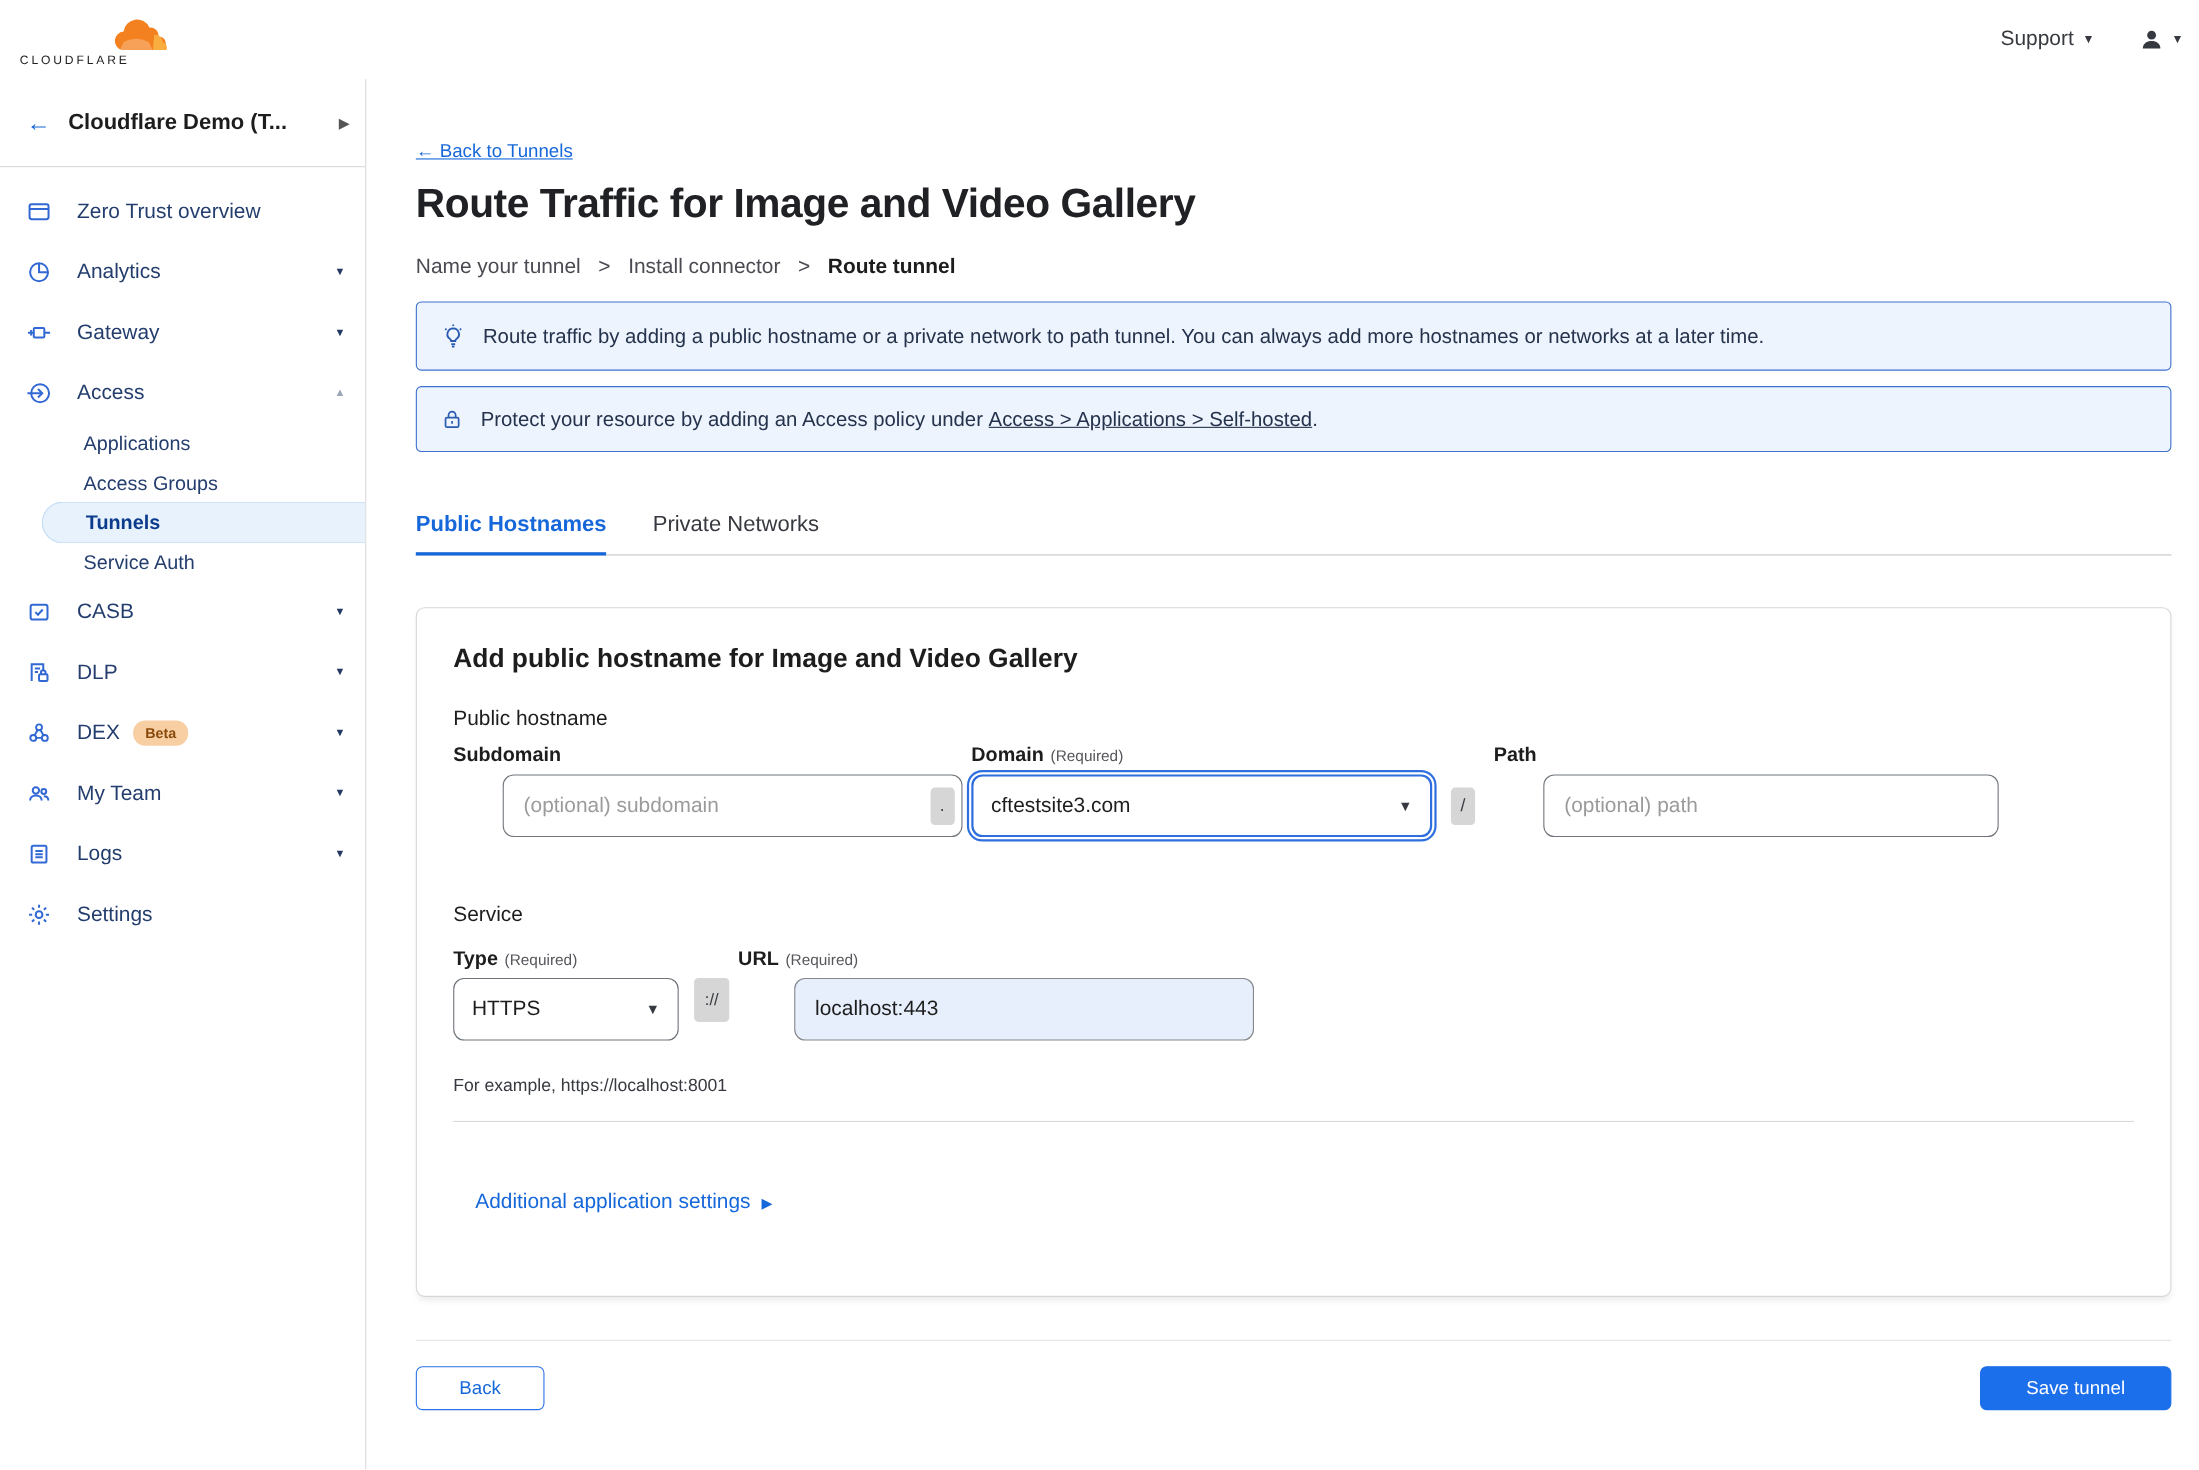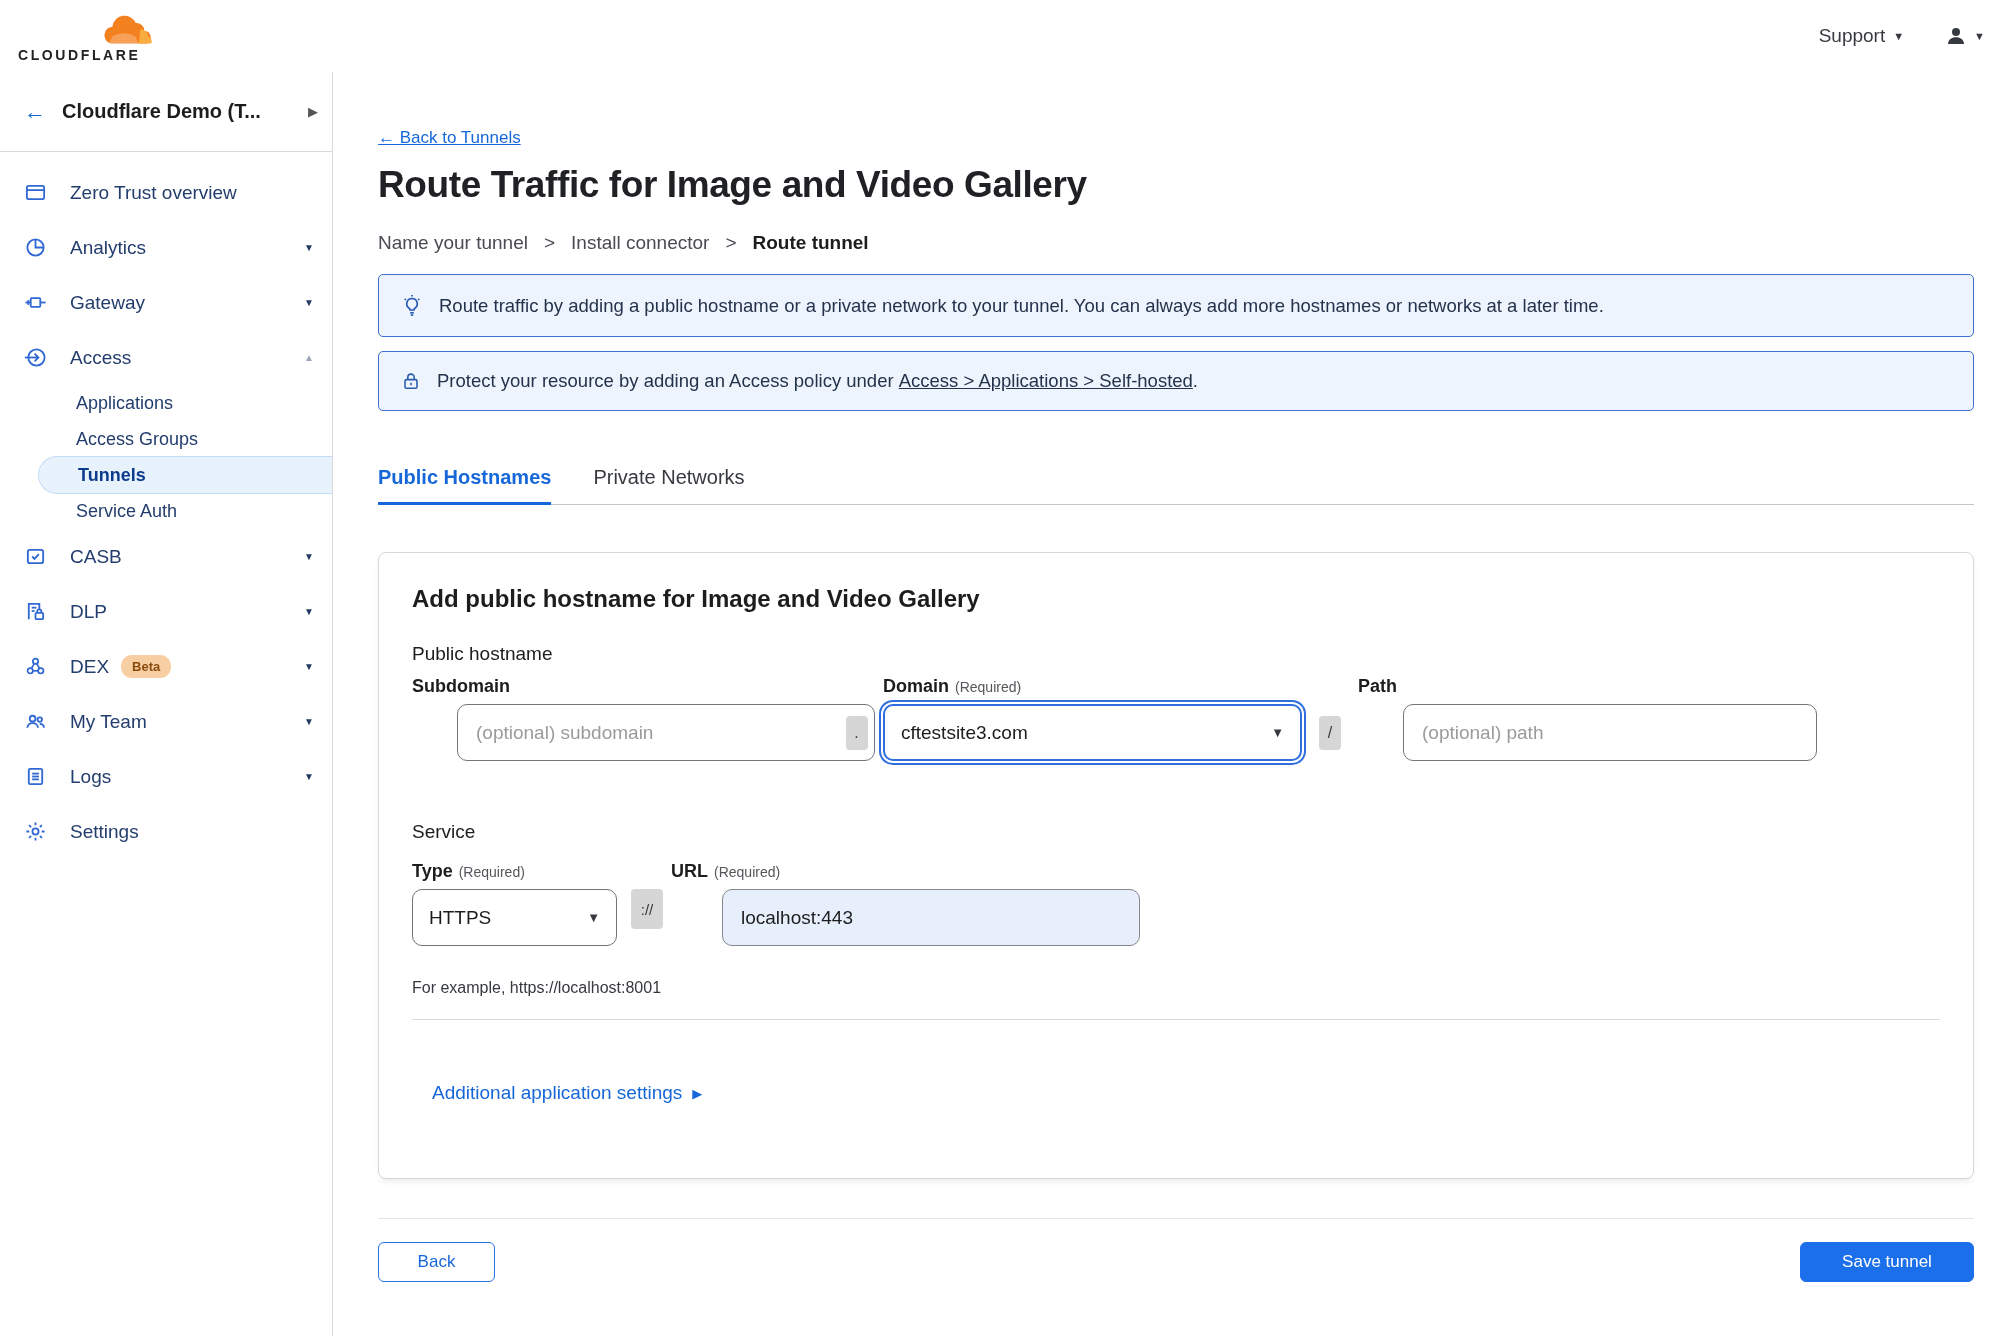--- a/index.html
+++ b/index.html
@@ -4,21 +4,21 @@
 <style>
   * { margin:0; padding:0; box-sizing:border-box; }
   html,body { width:1999px; height:1336px; }
   body { font-family:"Liberation Sans", sans-serif; background:#fff; color:#1d1d1d; }
   .screen { position:relative; width:1999px; height:1336px; overflow:hidden; background:#fff; }
 
   
   .topbar { position:absolute; top:0; left:0; right:0; height:72px; background:#fff; display:flex; align-items:center; padding:0 14px 0 18px; }
   .logo { display:flex; flex-direction:column; align-items:flex-start; line-height:1; }
   .logo svg { margin-left:70px; }
-  .logo-text { font-size:14px; font-weight:700; letter-spacing:2.6px; color:#222; margin-top:2px; }
+  .logo-text { font-size:11px; font-weight:400; letter-spacing:2.6px; color:#222; margin-top:2px; }
   .topbar-right { margin-left:auto; display:flex; align-items:center; color:#36393f; }
   .support { display:flex; align-items:center; gap:8px; font-size:19px; cursor:pointer; }
   .caret { font-size:11px; color:#36393f; }
   .user-menu { display:flex; align-items:center; gap:6px; margin-left:40px; cursor:pointer; }
 
   
   .sidebar { position:absolute; top:72px; left:0; width:333px; bottom:0; background:#fff; border-right:1px solid #d9d9d9; }
   .side-header { height:80px; display:flex; align-items:center; padding:0 14px 0 24px; border-bottom:1px solid #d9d9d9; }
   .side-back { color:#1667d9; font-size:22px; cursor:pointer; }
   .side-title { font-size:20px; font-weight:700; color:#1d1d1d; margin-left:16px; flex:1; white-space:nowrap; overflow:hidden; }
@@ -283,21 +283,21 @@
       <span class="icon">
         <svg width="24" height="24" viewBox="0 0 24 24" fill="none" stroke="#2b5cb0" stroke-width="1.7">
           <path d="M12 4.5 a5.3 5.3 0 0 0 -2.9 9.7 c.6.4 1 1.1 1 1.8 h3.8 c0-.7.4-1.4 1-1.8 A5.3 5.3 0 0 0 12 4.5z"></path>
           <line x1="10.2" y1="18.8" x2="13.8" y2="18.8"></line>
             <line x1="10.8" y1="21" x2="13.2" y2="21"></line>
           <line x1="12" y1="1" x2="12" y2="2.4"></line>
             <line x1="4.8" y1="4.8" x2="5.9" y2="5.9"></line>
             <line x1="19.2" y1="4.8" x2="18.1" y2="5.9"></line>
         </svg>
       </span>
-      <span>Route traffic by adding a public hostname or a private network to your tunnel. You can always add more hostnames or networks at a later time.</span>
+      <span>Route traffic by adding a public hostname or a private network to path tunnel. You can always add more hostnames or networks at a later time.</span>
     </div>
 
     <div class="banner b2">
       <span class="icon">
         <svg width="22" height="22" viewBox="0 0 24 24" fill="none" stroke="#2b5cb0" stroke-width="1.7">
           <rect x="5.5" y="10.5" width="13" height="9.5" rx="1.5"></rect>
           <path d="M8.5 10.5 V8 a3.5 3.5 0 0 1 7 0 v2.5"></path>
           <line x1="12" y1="14" x2="12" y2="16.5"></line>
         </svg>
       </span>

